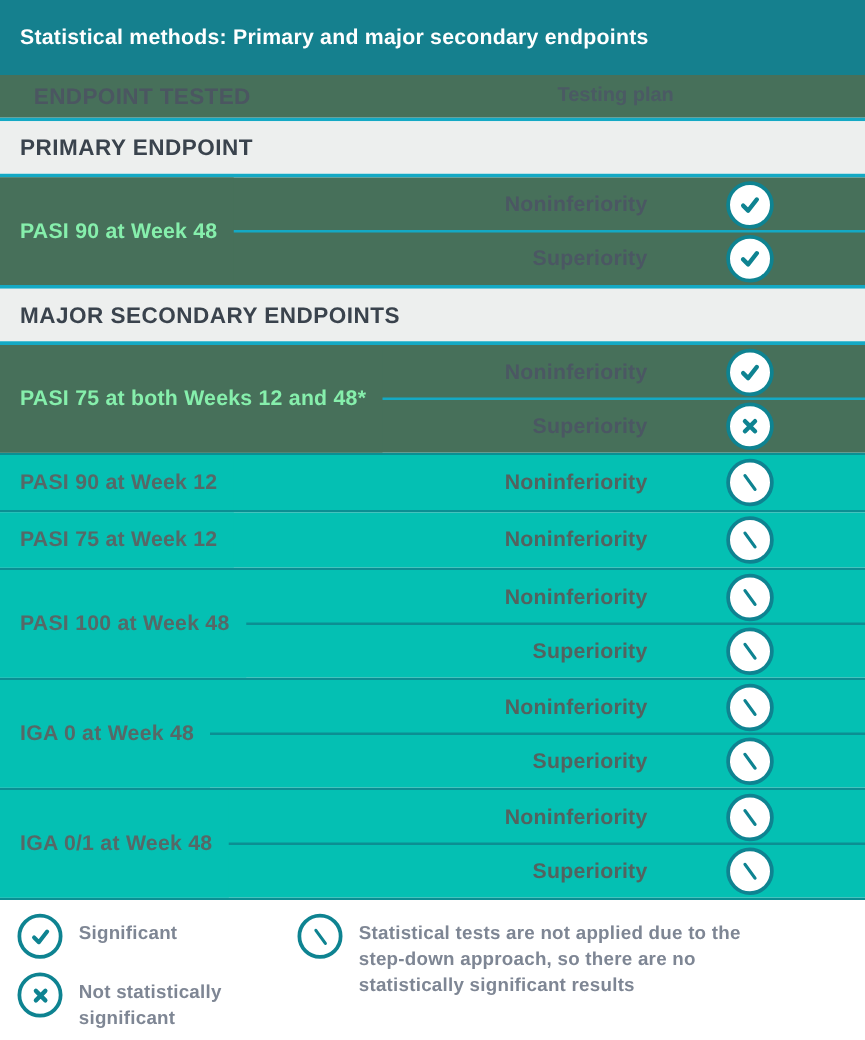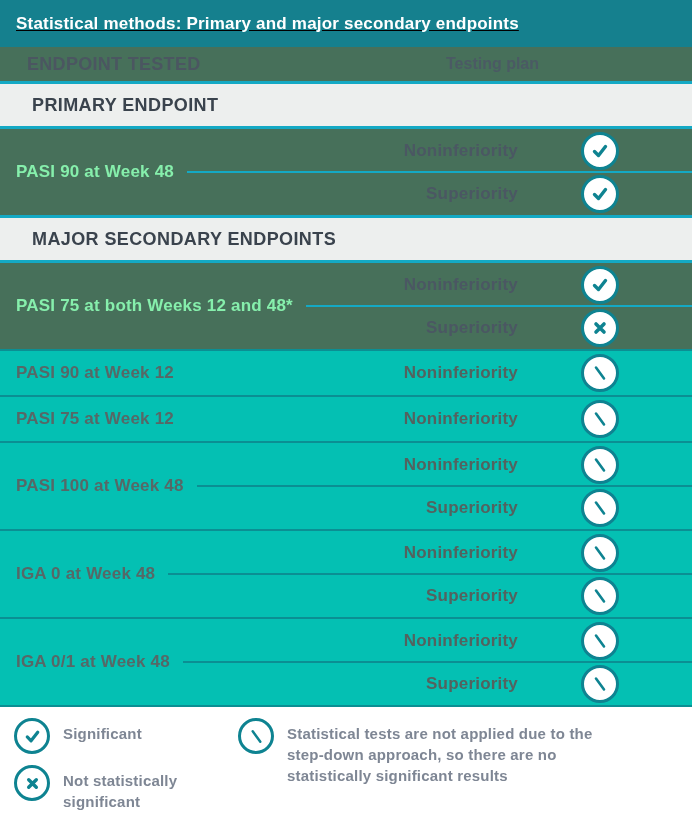--- a/index.html
+++ b/index.html
@@ -1,31 +1,31 @@
 <!DOCTYPE html>
 <html><head>
 <meta charset="utf-8">
 <style>
   html,body{margin:0;padding:0;background:#ffffff;}
   .stage{
     width:692px;height:832px;position:relative;overflow:hidden;
     font-family:"Liberation Sans", sans-serif;font-weight:700;background:#ffffff;
   }
   
-  .titlebar{height:47px;background:#15808E;display:flex;align-items:center;padding-left:16px;box-sizing:border-box;text-decoration:underline;}
+  .titlebar{height:60px;background:#15808E;display:flex;align-items:center;padding-left:16px;box-sizing:border-box;}
   .titlebar .t{color:#ffffff;font-size:17px;letter-spacing:.2px;}
   
   .colheader{height:34px;background:#47705A;position:relative;display:flex;align-items:center;}
   .colheader .c1{color:#4B5661;font-size:18px;letter-spacing:.3px;padding-left:16px;margin-left:11px;}
   .colheader .c2{position:absolute;left:446px;color:#4B5A64;font-size:16px;}
   
   .hr-cyan{height:3px;background:#14A9C4;}
   .hr-t{height:2px;background:#0B8F93;}
   
-  .band{height:42px;background:#EDEFEE;display:flex;align-items:center;padding-left:32px;box-sizing:border-box;}
+  .band{height:42px;background:#EDEFEE;display:flex;align-items:center;padding-left:16px;box-sizing:border-box;}
   .band .bt{color:#3A434D;font-size:18px;letter-spacing:.4px;}
   
   .rowgroup{position:relative;}
   .rowgroup.dark{background-color:#47705A;}
   .rowgroup.bright{background-color:#04C0B3;}
   .rowline{position:absolute;left:0;right:0;top:50%;margin-top:-1px;height:2px;z-index:1;}
   .dark .rowline{background:#14A9C4;}
   .bright .rowline{background:#0B8F93;}
   .endpoint{
     position:absolute;left:0;top:0;bottom:0;z-index:2;display:flex;align-items:center;

